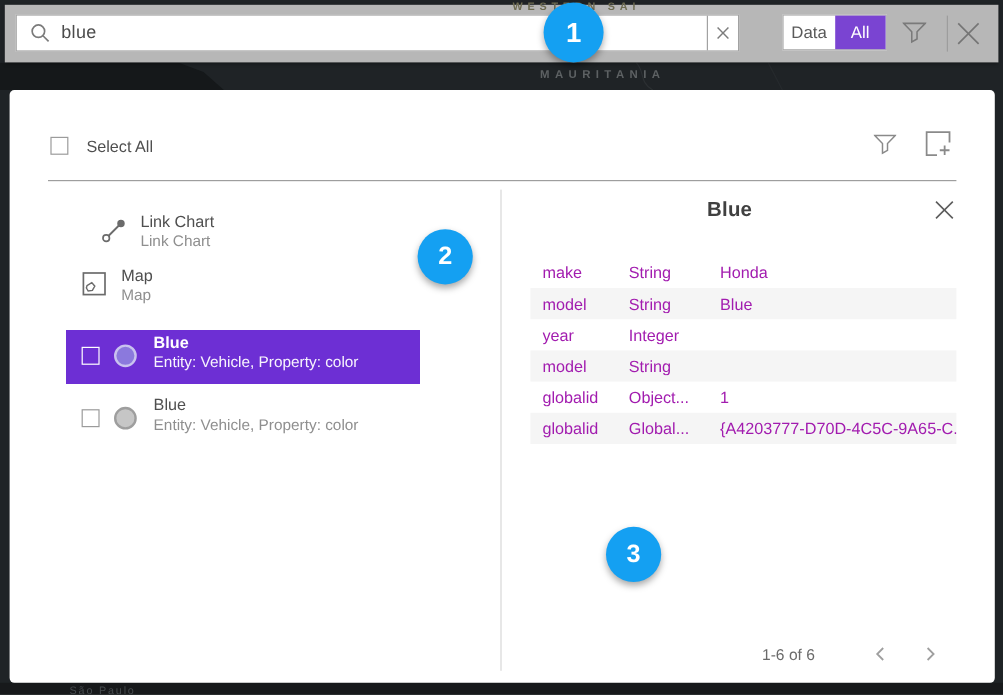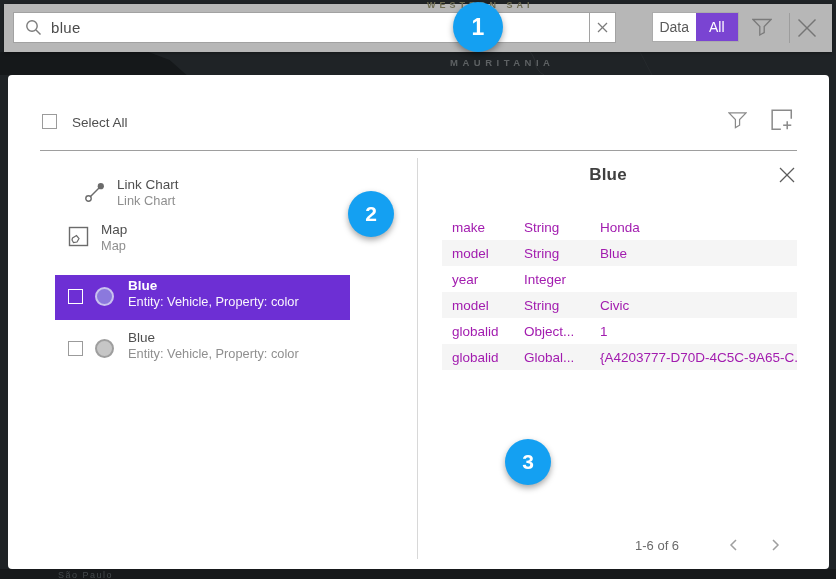--- a/index.html
+++ b/index.html
@@ -237,21 +237,20 @@
         <span>String</span>
         <span>Blue</span>
       </div>
       <div class="trow">
         <span>year</span>
         <span>Integer</span>
       </div>
       <div class="trow">
         <span>model</span>
         <span>String</span>
-        <span>Civic</span>
       </div>
       <div class="trow">
         <span>globalid</span>
         <span>Object...</span>
         <span>1</span>
       </div>
       <div class="trow">
         <span>globalid</span>
         <span>Global...</span>
         <span>{A4203777-D70D-4C5C-9A65-C...</span>

